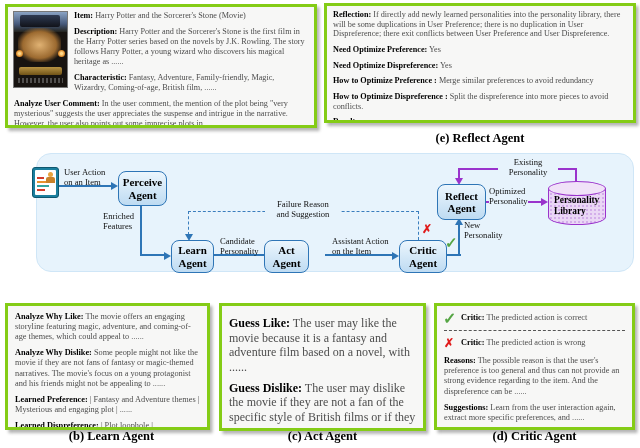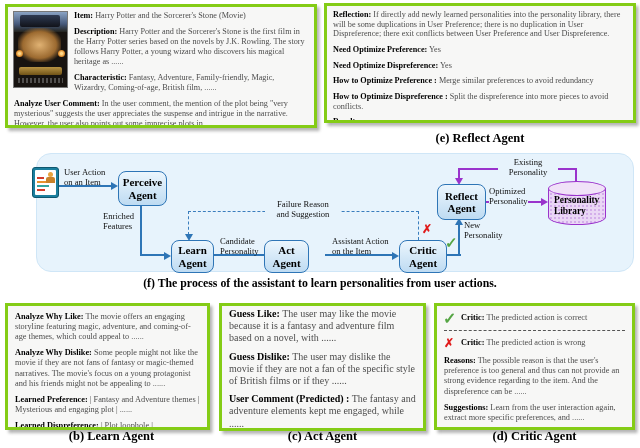--- a/index.html
+++ b/index.html
@@ -218,31 +218,30 @@
 
     <div class="cyl">
       <div class="cyl-body"></div>
       <div class="cyl-top"></div>
       <div class="cyl-text">
         <span>Personality</span>
         <span>Library</span>
       </div>
     </div>
   </div>
-  <div class="capf">(f) The process of the assistant to learn personalities from user actions.</div>
 
   <div class="panel" style="left:5px;top:303px;width:205px;height:127px;padding:6px 7px;font-size:8.3px;">
     <p><b>Analyze Why Like:</b> <span>The movie offers an engaging storyline featuring magic, adventure, and coming-of-age themes, which could appeal to ......</span></p>
     <p><b>Analyze Why Dislike:</b> <span>Some people might not like the movie if they are not fans of fantasy or magic-themed narratives. The movie's focus on a young protagonist and his friends might not be appealing to ......</span></p>
     <p><b>Learned Preference:</b> <span>| Fantasy and Adventure themes | Mysterious and engaging plot | ......</span></p>
     <p style="margin-bottom:0;"><b>Learned Dispreference:</b> <span>| Plot loophole | ......</span></p>
   </div>
   <div class="cap" style="left:9px;top:429px;width:205px;">(b) Learn Agent</div>
 
-  <div class="panel" style="left:219px;top:303px;width:207px;height:128px;padding:2px 7px;font-size:10px;">
+  <div class="panel" style="left:219px;top:303px;width:207px;height:128px;padding:10px 7px;font-size:12px;">
     <p><b>Guess Like:</b> <span>The user may like the movie because it is a fantasy and adventure film based on a novel, with ......</span></p>
     <p><b>Guess Dislike:</b> <span>The user may dislike the movie if they are not a fan of the specific style of British films or if they ......</span></p>
     <p><b>User Comment (Predicted) :</b> <span>The fantasy and adventure elements kept me engaged, while ......</span></p>
 
   </div>
   <div class="cap" style="left:219px;top:429px;width:207px;">(c) Act Agent</div>
 
   <div class="panel" style="left:434px;top:303px;width:201px;height:127px;padding:7px 7px;font-size:8.3px;">
     <div class="crow">
       <span class="bigchk">✓</span>

